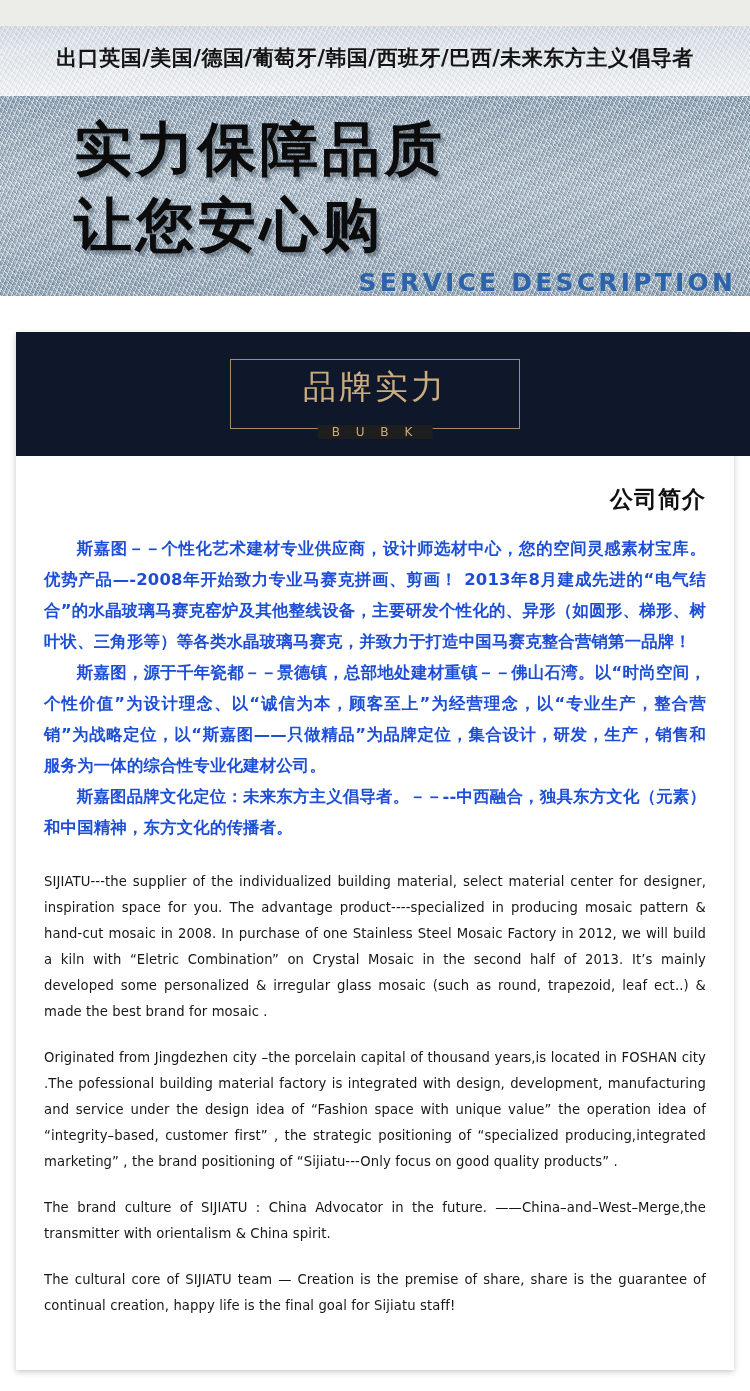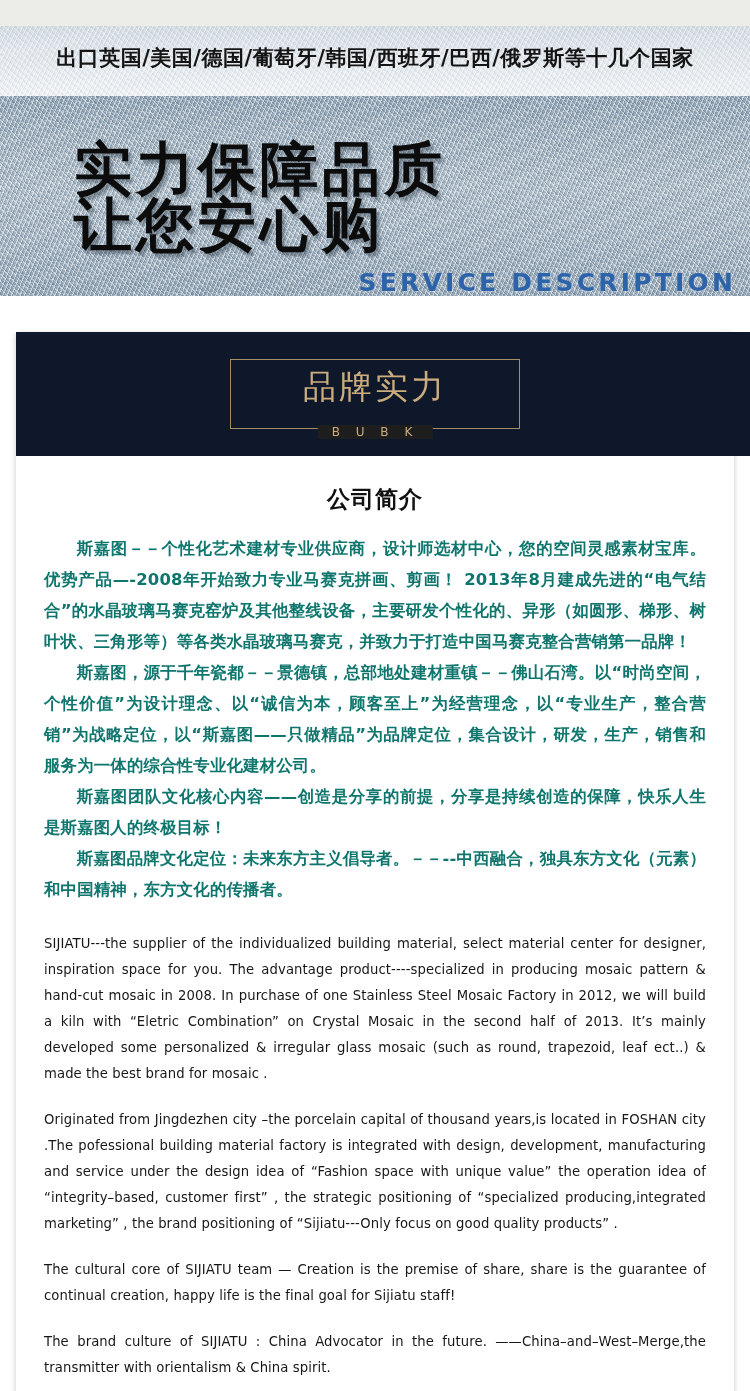--- a/index.html
+++ b/index.html
@@ -94,21 +94,21 @@
     z-index: 6;
     font-family: "DejaVu Sans", "Liberation Sans", sans-serif;
     font-weight: 700;
     font-size: 58px;
     line-height: 1;
     color: #0c0c0c;
     letter-spacing: 4px;
     text-shadow: 3px 4px 3px rgba(40,55,70,0.42);
     white-space: nowrap;
   }
-  .headline.l1 { top: 140px; }
+  .headline.l1 { top: 120px; }
   .headline.l2 { top: 196px; }
 
   .service-desc {
     position: absolute;
     right: 14px;
     top: 268px;
     z-index: 6;
     font-family: "DejaVu Sans", "Liberation Sans", sans-serif;
     font-weight: 700;
     font-size: 25px;
@@ -174,34 +174,34 @@
     letter-spacing: 6px;
     color: #cbac7d;
     white-space: nowrap;
   }
 
   .body-wrap {
     padding: 26px 28px 34px 28px;
   }
 
   .section-title {
-    text-align: center;
+    text-align: right;
     font-family: "DejaVu Sans", "Liberation Sans", sans-serif;
     font-size: 23px;
     font-weight: 700;
     color: #101010;
     letter-spacing: 1px;
     margin: 2px 0 18px 0;
   }
 
   .cn-block {
     font-family: "DejaVu Sans", "Liberation Sans", sans-serif;
     font-size: 16.4px;
     font-weight: 700;
-    color: #0f766e;
+    color: #1d4ed8;
     line-height: 31px;
     text-align: justify;
     text-justify: inter-ideograph;
     letter-spacing: .2px;
   }
   .cn-p { margin: 0; text-indent: 2em; }
 
   .en-block {
     font-family: "DejaVu Sans", "Liberation Sans", sans-serif;
     font-size: 13.2px;
@@ -217,21 +217,21 @@
 </style>
 </head>
 <body>
 
 <div class="banner">
   <div class="banner-topstrip"></div>
   <div class="banner-lightband"></div>
   <div class="banner-main"></div>
   <div class="banner-bottomstrip"></div>
 
-  <div class="country-line">出口英国/美国/德国/葡萄牙/韩国/西班牙/巴西/俄罗斯等十几个国家</div>
+  <div class="country-line">出口英国/美国/德国/葡萄牙/韩国/西班牙/巴西/未来东方主义倡导者</div>
 
   <div class="headline l1">实力保障品质</div>
 
   <div class="headline l2">让您安心购</div>
 
   <div class="service-desc">SERVICE DESCRIPTION</div>
 </div>
 
 <div class="card">
 
@@ -244,25 +244,24 @@
     </div>
   </div>
 
   <div class="body-wrap">
 
     <div class="section-title">公司简介</div>
 
     <div class="cn-block">
       <p class="cn-p">斯嘉图－－个性化艺术建材专业供应商，设计师选材中心，您的空间灵感素材宝库。优势产品—-2008年开始致力专业马赛克拼画、剪画！ 2013年8月建成先进的“电气结合”的水晶玻璃马赛克窑炉及其他整线设备，主要研发个性化的、异形（如圆形、梯形、树叶状、三角形等）等各类水晶玻璃马赛克，并致力于打造中国马赛克整合营销第一品牌！</p>
       <p class="cn-p">斯嘉图，源于千年瓷都－－景德镇，总部地处建材重镇－－佛山石湾。以“时尚空间，个性价值”为设计理念、以“诚信为本，顾客至上”为经营理念，以“专业生产，整合营销”为战略定位，以“斯嘉图——只做精品”为品牌定位，集合设计，研发，生产，销售和服务为一体的综合性专业化建材公司。</p>
-      <p class="cn-p">斯嘉图团队文化核心内容——创造是分享的前提，分享是持续创造的保障，快乐人生是斯嘉图人的终极目标！</p>
       <p class="cn-p">斯嘉图品牌文化定位：未来东方主义倡导者。－－--中西融合，独具东方文化（元素）和中国精神，东方文化的传播者。</p>
     </div>
 
     <div class="en-block">
       <p class="en-p">SIJIATU---the supplier of the individualized building material, select material  center  for  designer,  inspiration  space  for  you. The advantage product----specialized in producing  mosaic pattern &amp;  hand-cut  mosaic  in 2008.  In purchase of  one  Stainless  Steel  Mosaic  Factory  in 2012, we  will  build  a  kiln  with  “Eletric  Combination”  on Crystal   Mosaic  in  the second half  of  2013. It’s  mainly  developed some personalized &amp; irregular glass mosaic (such as  round, trapezoid, leaf ect..)  &amp;  made  the  best  brand  for  mosaic .</p>
       <p class="en-p">Originated  from  Jingdezhen  city  –the porcelain  capital  of thousand  years,is  located  in FOSHAN city .The pofessional building material factory is integrated with design, development, manufacturing and  service  under  the  design idea of   “Fashion  space  with  unique value”  the  operation  idea  of  “integrity–based, customer first” , the  strategic  positioning of  “specialized producing,integrated marketing” , the brand positioning of  “Sijiatu---Only focus on good quality products” .</p>
+      <p class="en-p">The  brand  culture  of  SIJIATU :  China  Advocator  in  the  future.  ——China–and–West–Merge,the transmitter with orientalism &amp; China spirit.</p>
       <p class="en-p">The  cultural  core  of  SIJIATU  team — Creation  is  the  premise of share, share is the guarantee of continual creation, happy life is the final goal for Sijiatu staff!</p>
-      <p class="en-p">The  brand  culture  of  SIJIATU :  China  Advocator  in  the  future.  ——China–and–West–Merge,the transmitter with orientalism &amp; China spirit.</p>
     </div>
 
   </div>
 </div>
 
 </body></html>

